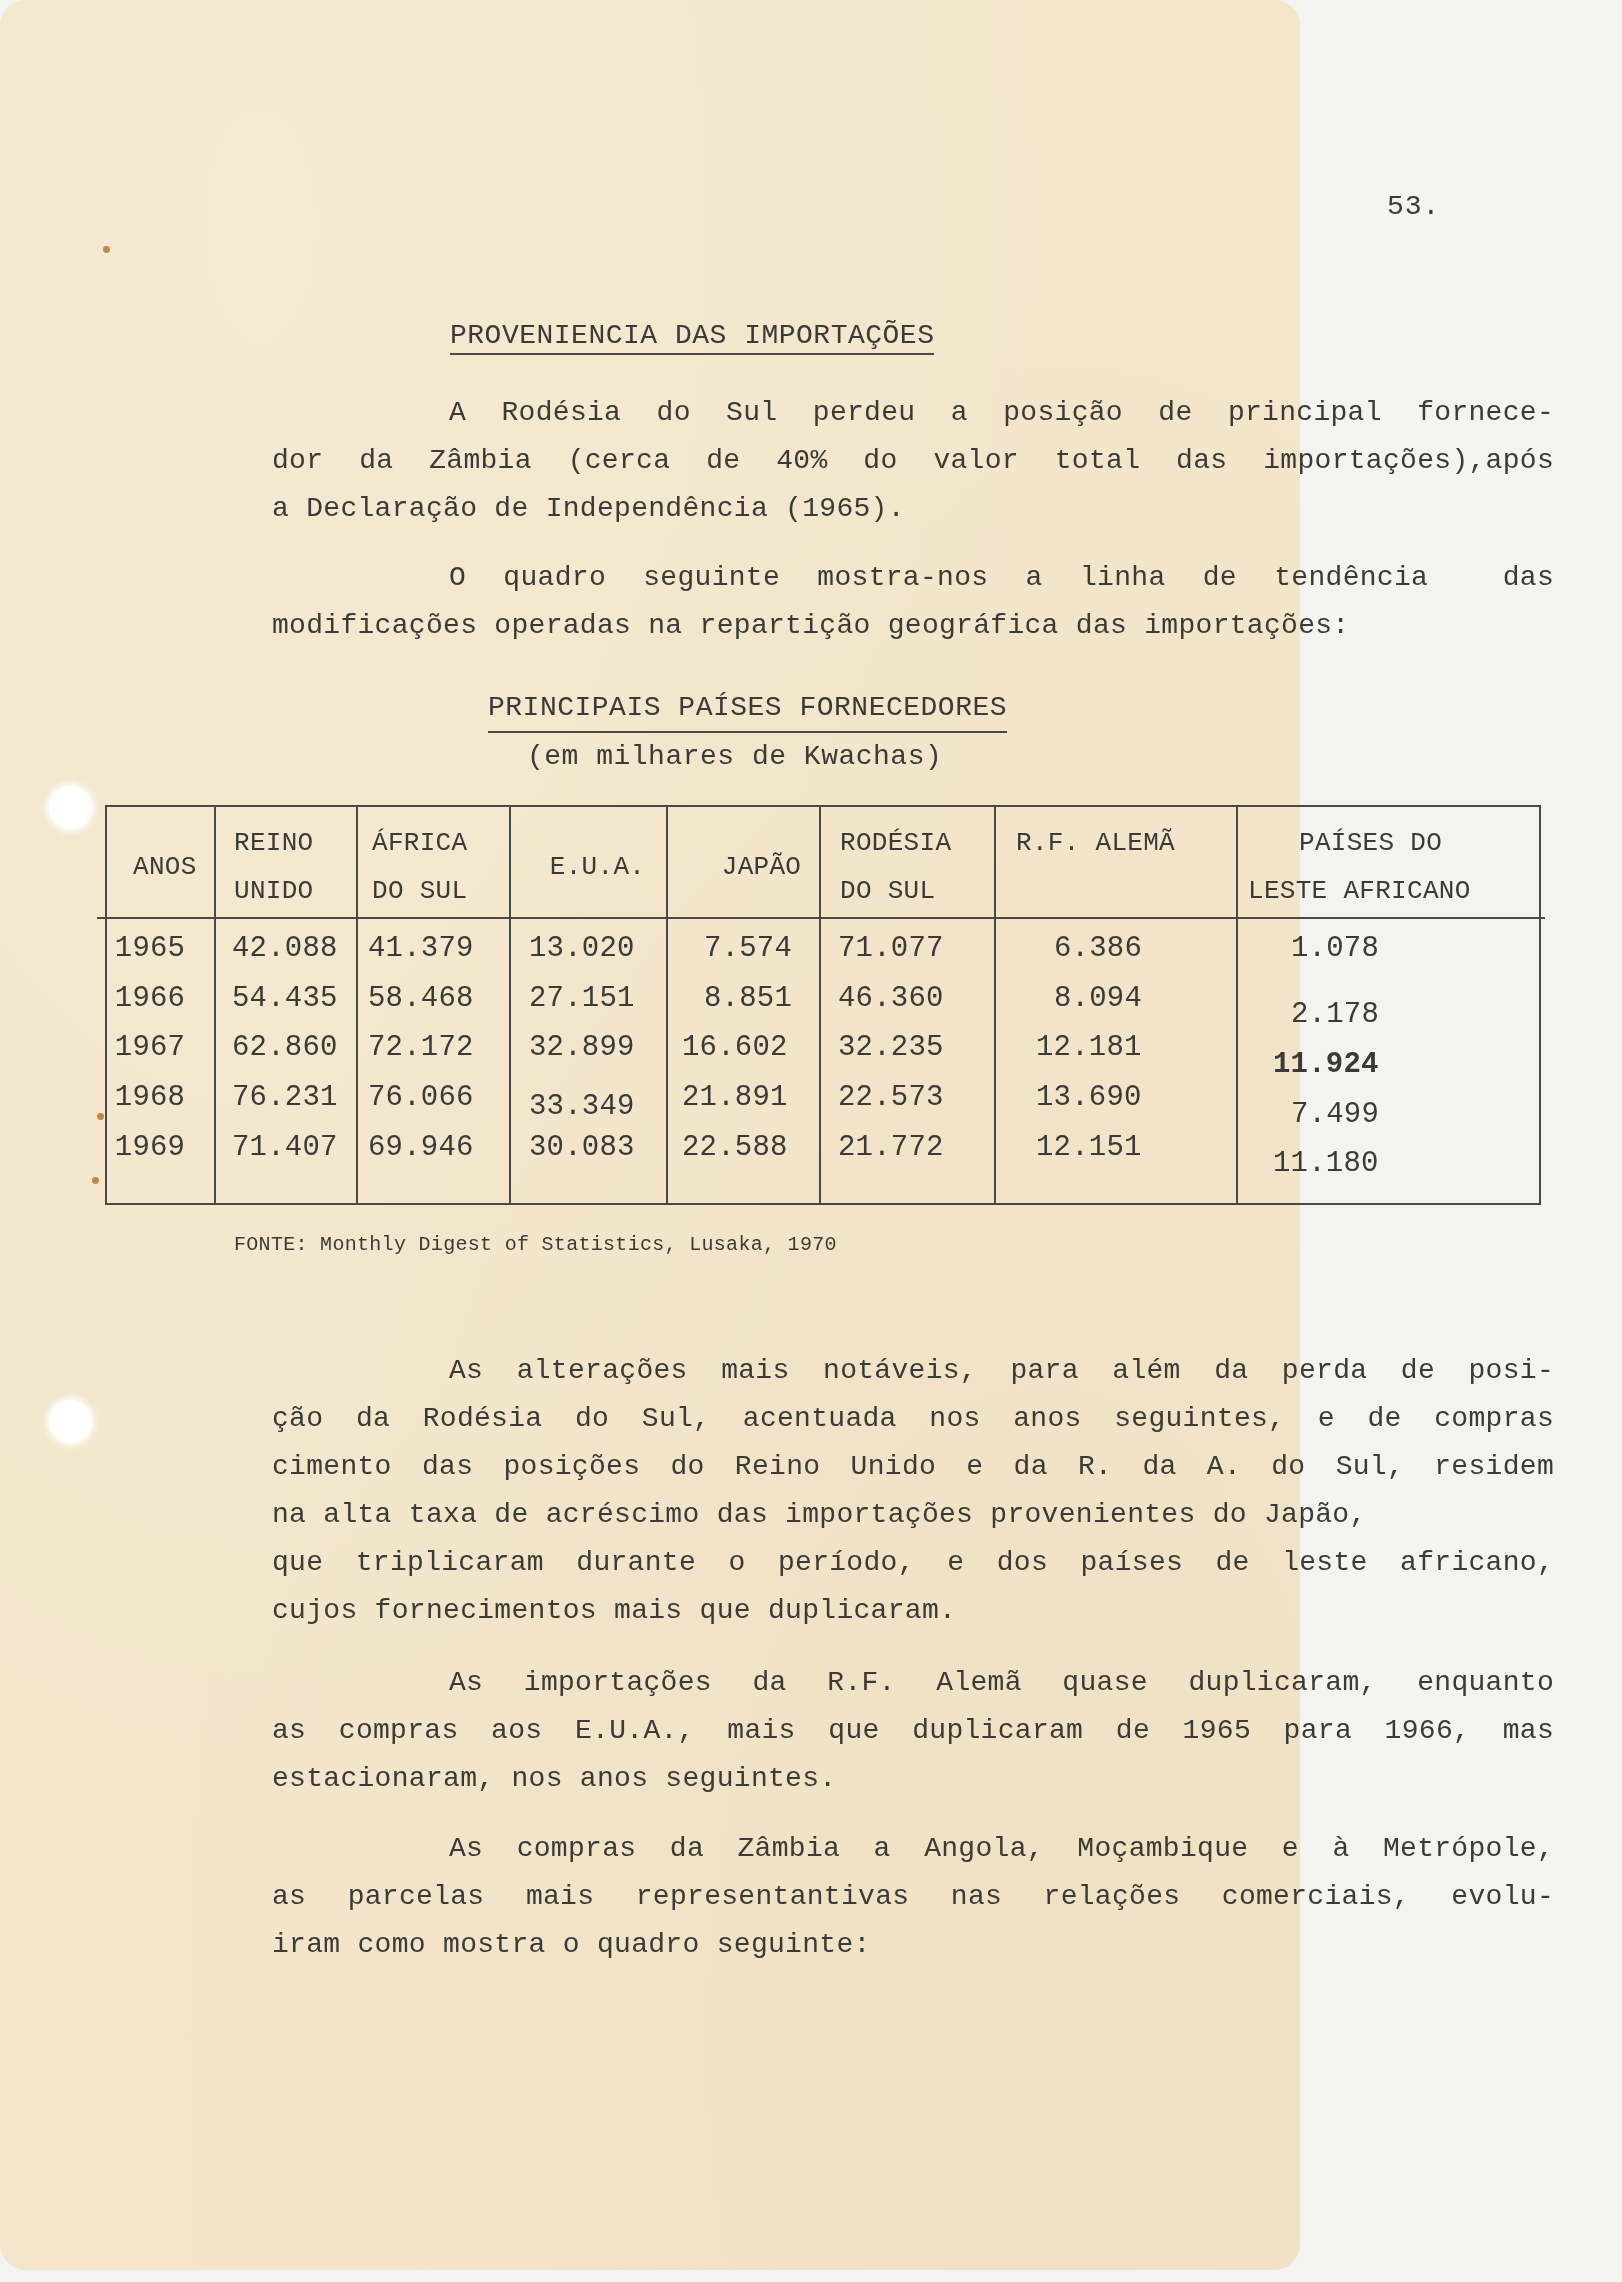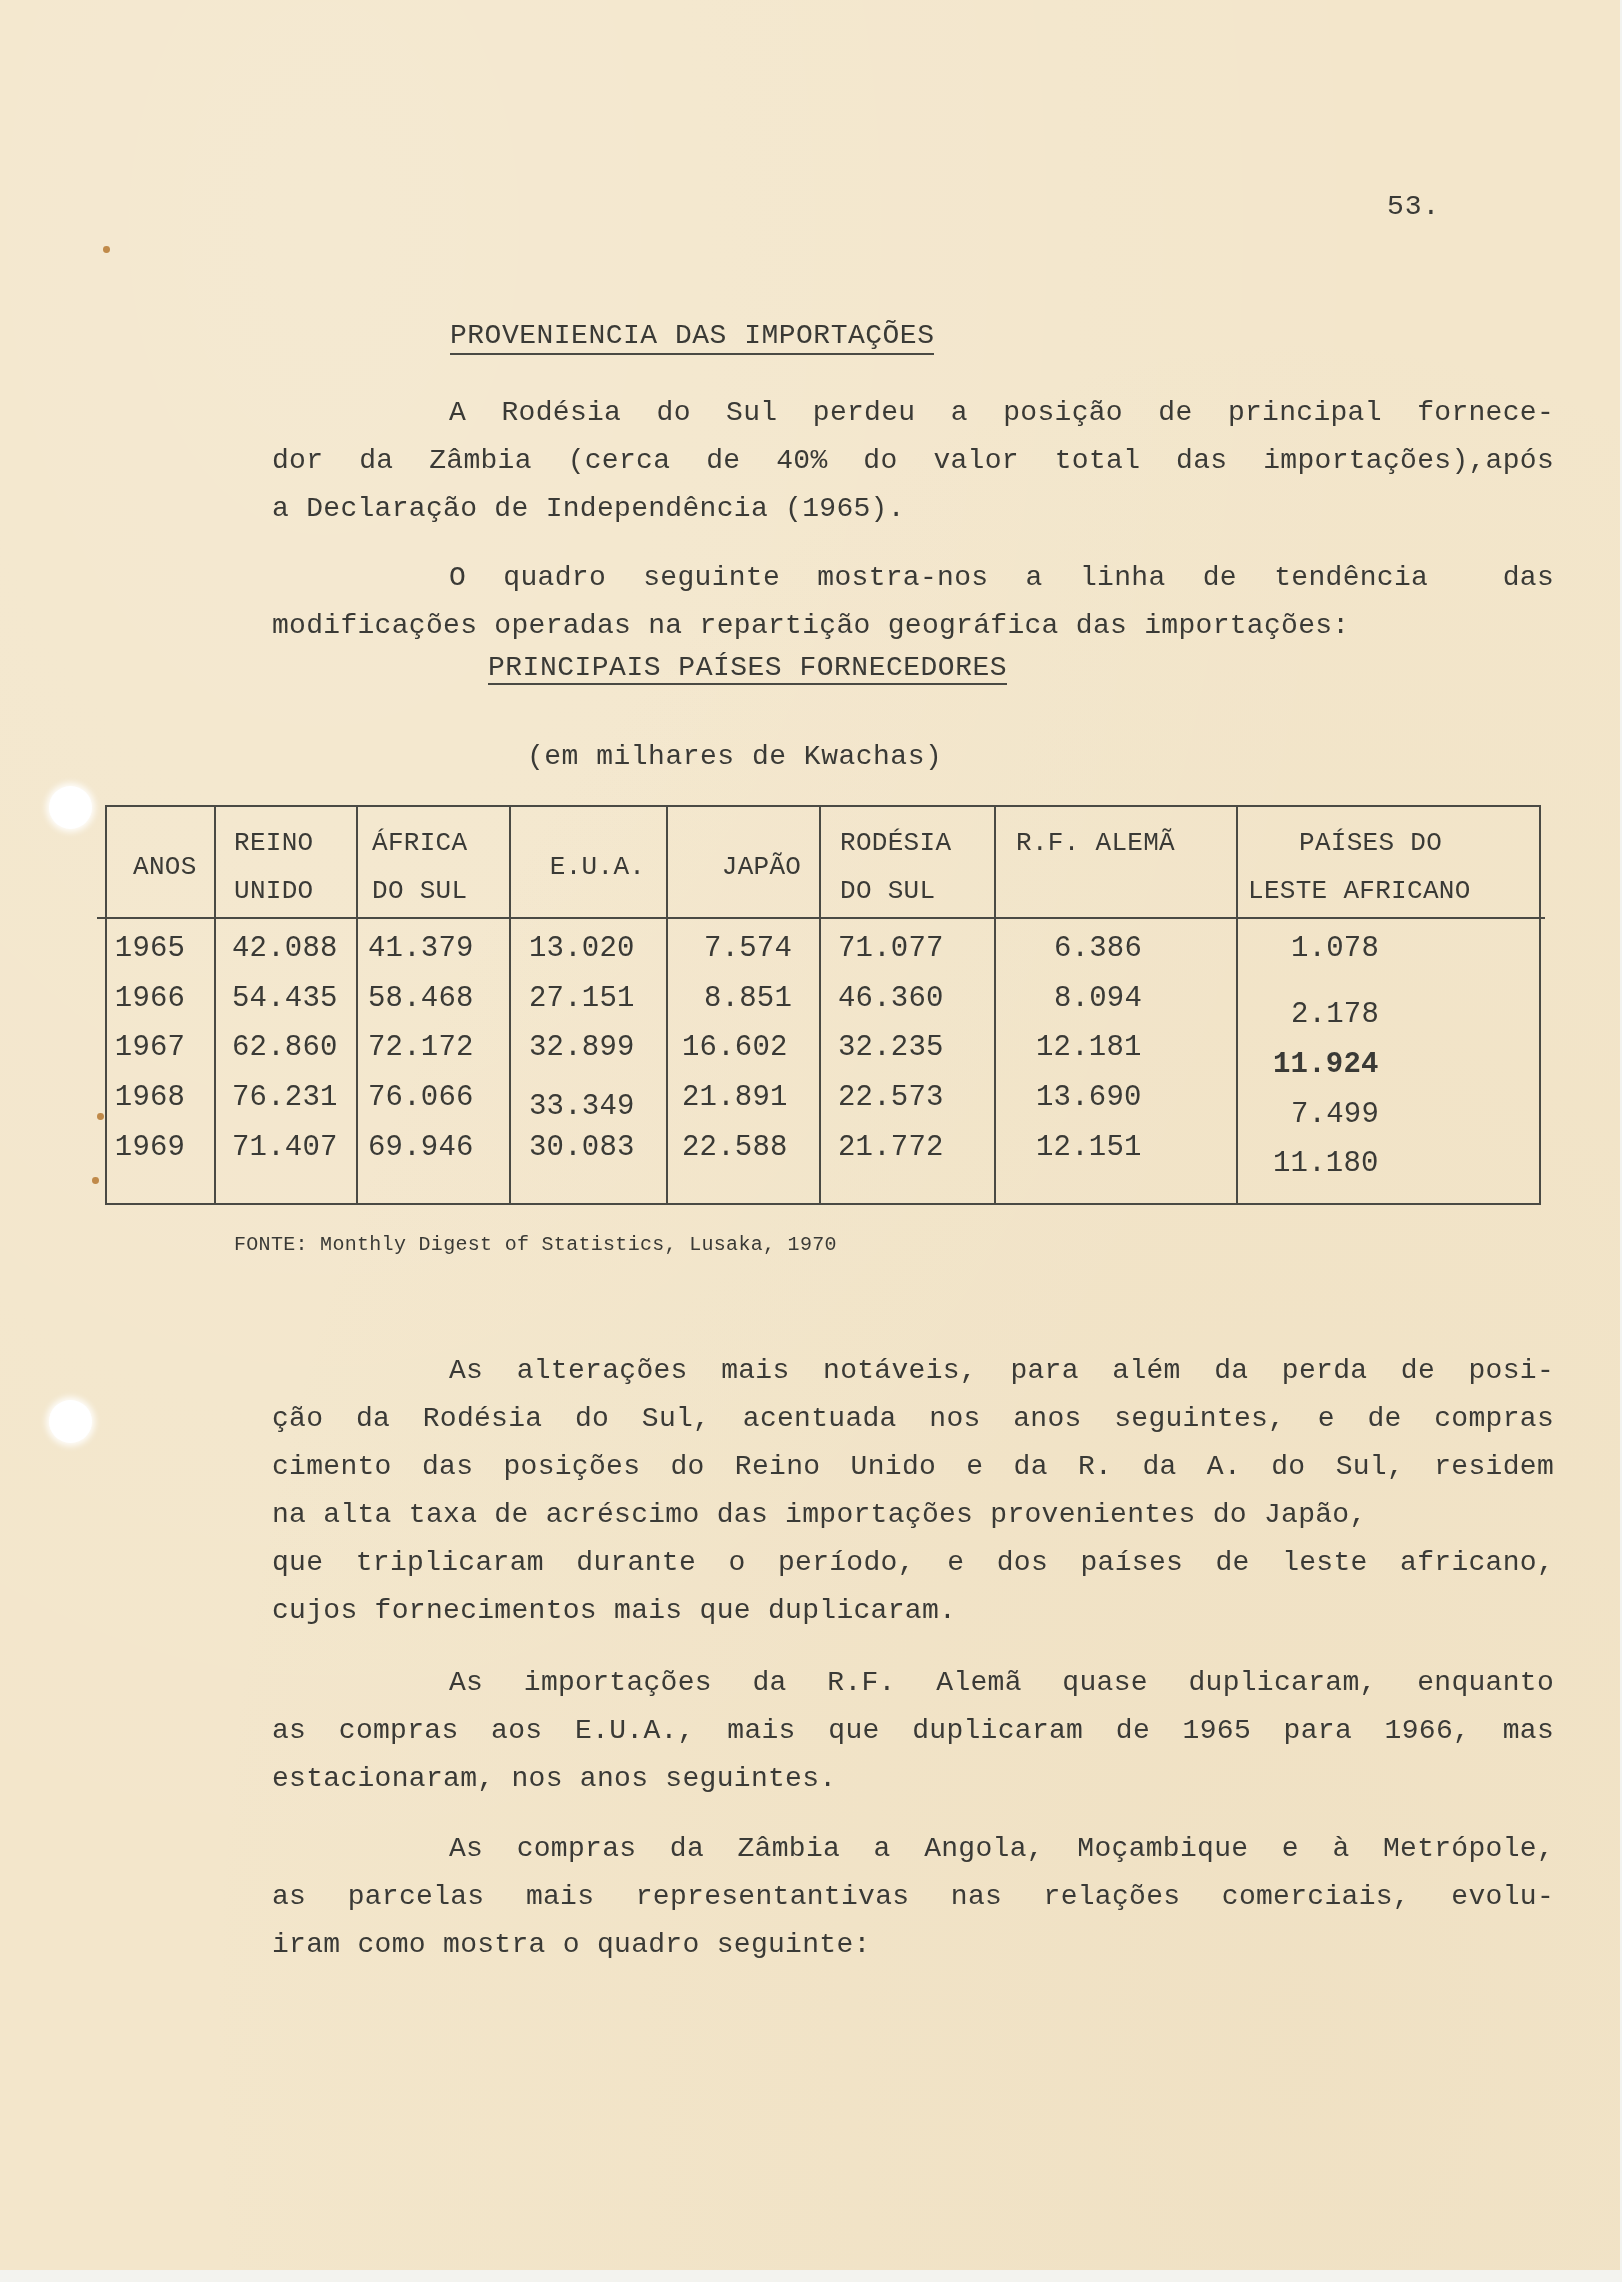--- a/index.html
+++ b/index.html
@@ -12,26 +12,27 @@
     background: #f3f3ef;
     position: relative;
     overflow: hidden;
     font-family: "Liberation Mono", "DejaVu Sans Mono", monospace;
     color: #3a3a36;
   }
   .page {
     position: absolute;
     left: 0;
     top: 0;
-    width: 1620px;
+    width: 1300px;
     height: 2270px;
     background: #f3e6cb;
     background-image:
       radial-gradient(ellipse at 20% 10%, rgba(255,255,255,0.12), rgba(255,255,255,0) 60%),
       radial-gradient(ellipse at 80% 90%, rgba(210,180,130,0.10), rgba(0,0,0,0) 60%);
+    border-radius: 26px;
   }
   .page-number {
     position: absolute;
     left: 1387px;
     top: 191px;
     font-size: 28px;
     letter-spacing: 1px;
   }
   .section-title {
     position: absolute;
@@ -59,25 +60,25 @@
   }
   .para .line.last {
     text-align-last: left;
   }
   .para .line.indent {
     padding-left: 177px;
   }
   .table-title {
     position: absolute;
     left: 488px;
-    top: 652px;
+    top: 692px;
     font-size: 28px;
     letter-spacing: 0.5px;
     border-bottom: 2.9px solid #4a4a44;
-    padding-bottom: 0;
+    padding-bottom: 8px;
   }
   .table-subtitle {
     position: absolute;
     left: 527px;
     top: 741px;
     font-size: 28px;
     letter-spacing: 0.5px;
   }
 
   

